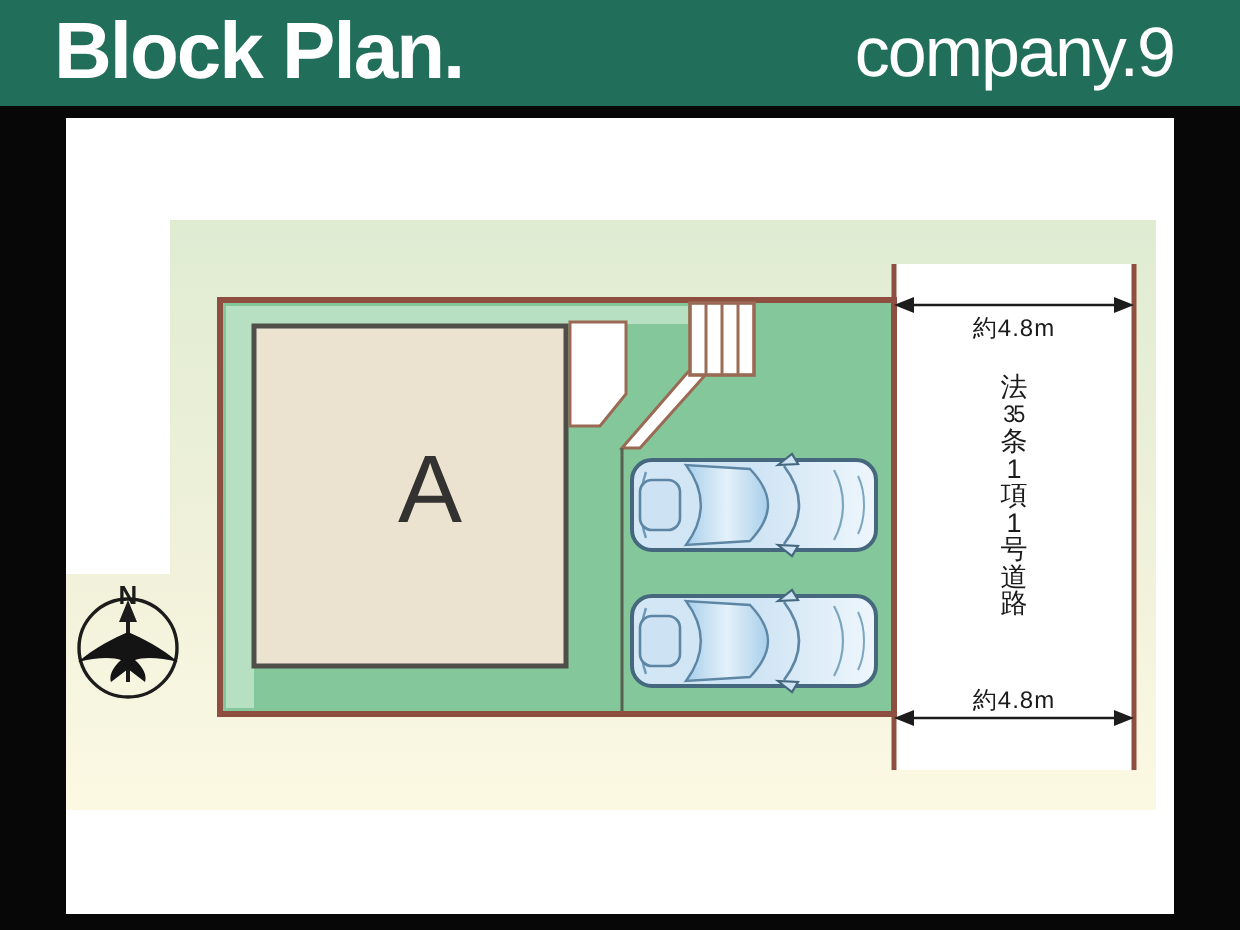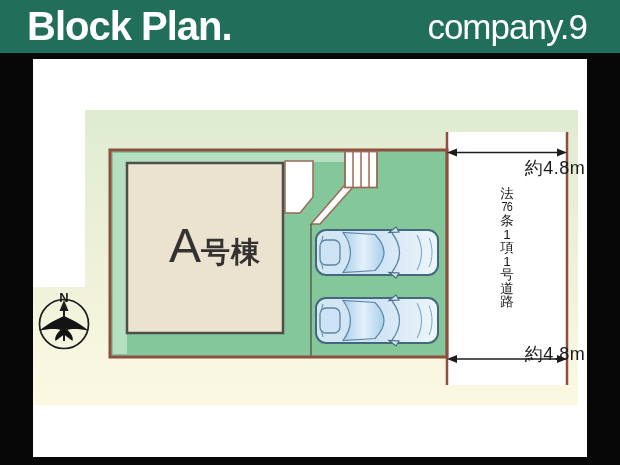--- a/index.html
+++ b/index.html
@@ -17,21 +17,21 @@
   .content{position:absolute;left:33px;top:59px;width:554px;height:398px;background:#ffffff;z-index:1;}
 
   .plan-svg{position:absolute;left:0;top:0;width:620px;height:465px;z-index:2;}
 
   .label{position:absolute;z-index:3;color:#1b1b1b;}
   .building-label{left:147px;top:219px;width:136px;height:58px;display:flex;
                   align-items:baseline;justify-content:center;color:#343230;}
   .building-label .big{font-size:48px;font-weight:500;line-height:54px;}
   .building-label .small{font-size:29px;font-weight:600;letter-spacing:1px;}
 
-  .dim{font-size:18px;text-align:center;letter-spacing:0.5px;margin-left:48px;}
+  .dim{font-size:12px;text-align:center;letter-spacing:0.5px;}
   .dim-top{left:447px;top:156px;width:120px;}
   .dim-bottom{left:447px;top:342px;width:120px;}
 
   .road-name{left:494px;top:187px;width:26px;display:flex;flex-direction:column;
              align-items:center;font-size:13.5px;line-height:13.5px;font-weight:500;}
   .road-name span{display:block;text-align:center;}
   .road-name span:nth-child(2){font-size:12px;letter-spacing:-1px;transform:scaleX(0.9);}
 
   .compass-n{left:55px;top:290px;width:18px;text-align:center;font-size:13px;font-weight:bold;}
 </style>
@@ -119,29 +119,28 @@
     <g>
       <circle cx="64" cy="324" r="24.5" fill="none" stroke="#1c1c1c" stroke-width="1.7"></circle>
       <line x1="64" y1="309" x2="64" y2="341" stroke="#1c1c1c" stroke-width="2"></line>
       <path d="M64,300 L59.5,311 L68.5,311 Z" fill="#1c1c1c"></path>
       <path d="M64,316 C57,319 47,324 39,331 C48,328.5 57,328.5 60.5,330 C56,334 54.5,338 55.5,341 L64,334.5 L72.5,341 C73.5,338 72,334 67.5,330 C71,328.5 80,328.5 89,331 C81,324 71,319 64,316 Z" fill="#141414"></path>
     </g>
   </svg>
 
   <div class="label building-label">
     <span class="big">A</span>
-      <span class="small">号棟</span>
   </div>
 
   <div class="label dim dim-top">約4.8m</div>
   <div class="label dim dim-bottom">約4.8m</div>
 
   <div class="label road-name">
       <span>法</span>
-      <span>76</span>
+      <span>35</span>
       <span>条</span>
       <span>1</span>
       <span>項</span>
       <span>1</span>
       <span>号</span>
       <span>道</span>
       <span>路</span>
     </div>
 
   <div class="label compass-n">N</div>

